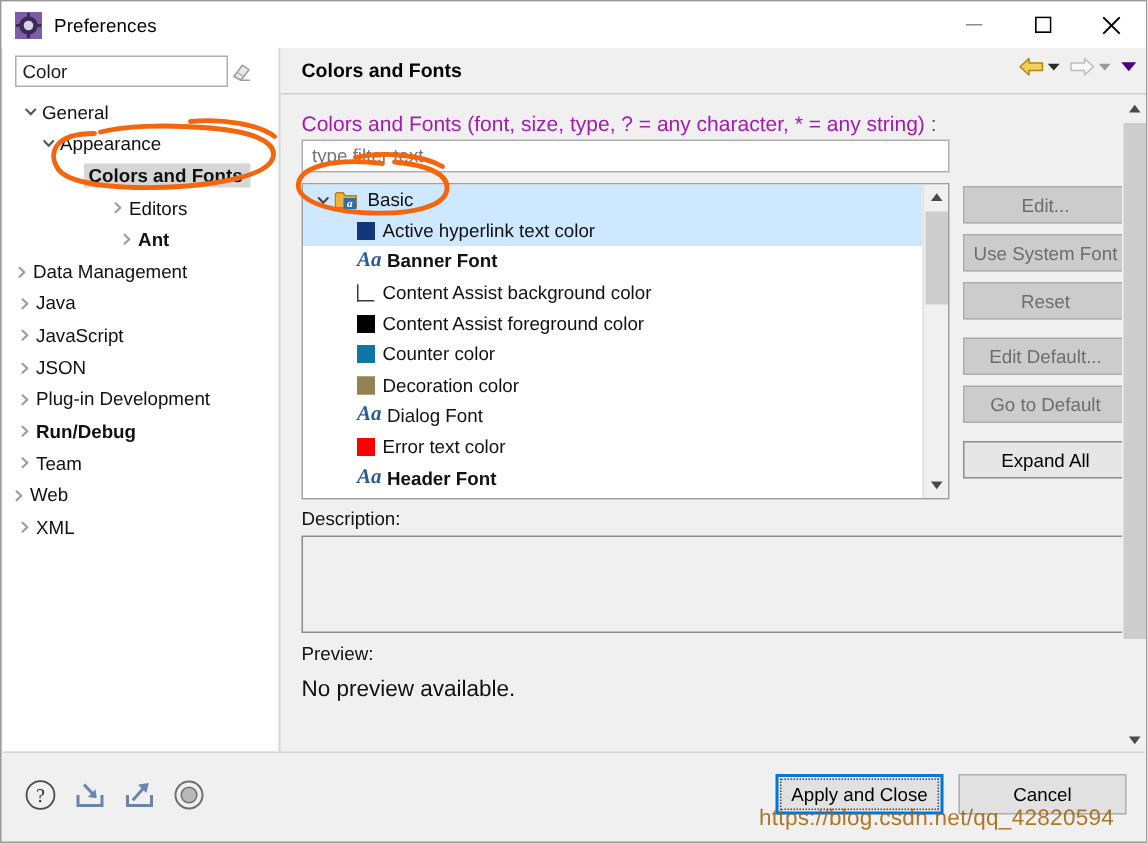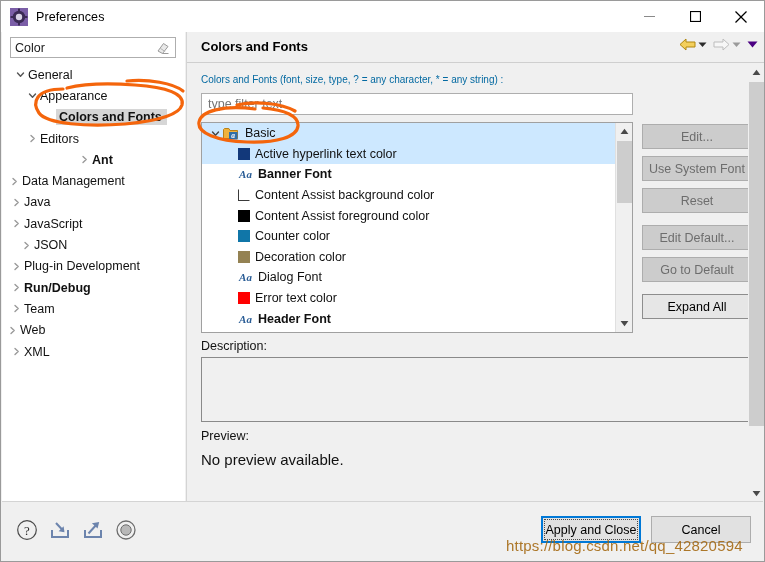--- a/index.html
+++ b/index.html
@@ -66,21 +66,21 @@
     position: absolute;
     left: 1px; top: 31px;
     width: 183px;
     height: 470px;
     background: #ffffff;
     box-sizing: border-box;
   }
   .filter-box {
     position: absolute;
     left: 8px; top: 5px;
-    width: 166px; height: 21px;
+    width: 142px; height: 21px;
     border: 1px solid #aeaeae;
     background: #fff;
     box-sizing: border-box;
     display: flex;
     align-items: center;
   }
   .filter-box input {
     border: 0;
     outline: none;
     font-family: "Liberation Sans", sans-serif;
@@ -159,22 +159,22 @@
     right: 7px; top: 5px;
     display: flex;
     align-items: center;
     gap: 2px;
   }
   .nav-ic { display:flex; align-items:center; justify-content:center; cursor: default; }
 
   .section-label {
     position: absolute;
     left: 14px; top: 42px;
-    font-size: 10px;
-    color: #0369a1;
+    font-size: 14px;
+    color: #a21caf;
     white-space: nowrap;
   }
   .text-filter {
     position: absolute;
     left: 14px; top: 61px;
     width: 432px; height: 22px;
     border: 1px solid #aeaeae;
     background: #fff;
     box-sizing: border-box;
     display: flex;
@@ -225,21 +225,21 @@
   .tl-row .tl-label { padding-left: 5px; }
   .tl-row.bold .tl-label { font-weight: bold; }
   .tl-row.sel { background: #cde8ff; }
   .swatch {
     width: 12px; height: 12px;
     flex: 0 0 12px;
     box-sizing: border-box;
   }
   .fonticon {
     width: 15px; flex: 0 0 15px;
-    font-size: 11px;
+    font-size: 14px;
     font-weight: bold;
     font-style: italic;
     color: #2a5d96;
     font-family: "Liberation Serif", serif;
     text-align: center;
   }
 
   
   .sb {
     position: absolute;
@@ -349,21 +349,21 @@
     gap: 11px;
   }
   .bic { cursor: default; display:flex; align-items:center; justify-content:center; }
   .bottom-btns {
     position: absolute;
     right: 12px; top: 14px;
     display: flex;
     gap: 10px;
   }
   .dlg-btn {
-    width: 100px; height: 27px;
+    width: 112px; height: 27px;
     background: #e1e1e1;
     border: 1px solid #adadad;
     box-sizing: border-box;
     font-family: "Liberation Sans", sans-serif;
     font-size: 12.5px;
     color: #000;
     display: flex;
     align-items: center;
     justify-content: center;
     cursor: default;
@@ -464,21 +464,21 @@
             <svg width="9" height="9" viewBox="0 0 9 9">
               <polyline points="1.5,3 4.5,6.2 7.5,3" fill="none" stroke="#555" stroke-width="1.4" stroke-linecap="round" stroke-linejoin="round"></polyline>
             </svg>
           </span>
           <span class="tlabel">Appearance</span>
         </div>
         <div class="tree-row bold selected" style="padding-left: 38px;">
           <span class="twisty"></span>
           <span class="tlabel">Colors and Fonts</span>
         </div>
-        <div class="tree-row" style="padding-left: 22px;">
+        <div class="tree-row" style="padding-left: 33px; margin-left: 35px;">
           <span class="twisty">
             <svg width="9" height="9" viewBox="0 0 9 9">
               <polyline points="3,1.5 6.2,4.5 3,7.5" fill="none" stroke="#9a9a9a" stroke-width="1.4" stroke-linecap="round" stroke-linejoin="round"></polyline>
             </svg>
           </span>
           <span class="tlabel">Editors</span>
         </div>
         <div class="tree-row bold" style="padding-left: 6px; justify-content: center;">
           <span class="twisty">
             <svg width="9" height="9" viewBox="0 0 9 9">
@@ -504,21 +504,21 @@
           <span class="tlabel">Java</span>
         </div>
         <div class="tree-row" style="padding-left: 6px;">
           <span class="twisty">
             <svg width="9" height="9" viewBox="0 0 9 9">
               <polyline points="3,1.5 6.2,4.5 3,7.5" fill="none" stroke="#9a9a9a" stroke-width="1.4" stroke-linecap="round" stroke-linejoin="round"></polyline>
             </svg>
           </span>
           <span class="tlabel">JavaScript</span>
         </div>
-        <div class="tree-row" style="padding-left: 16px;">
+        <div class="tree-row" style="padding-left: 6px;">
           <span class="twisty">
             <svg width="9" height="9" viewBox="0 0 9 9">
               <polyline points="3,1.5 6.2,4.5 3,7.5" fill="none" stroke="#9a9a9a" stroke-width="1.4" stroke-linecap="round" stroke-linejoin="round"></polyline>
             </svg>
           </span>
           <span class="tlabel">JSON</span>
         </div>
         <div class="tree-row" style="padding-left: 6px;">
           <span class="twisty">
             <svg width="9" height="9" viewBox="0 0 9 9">

